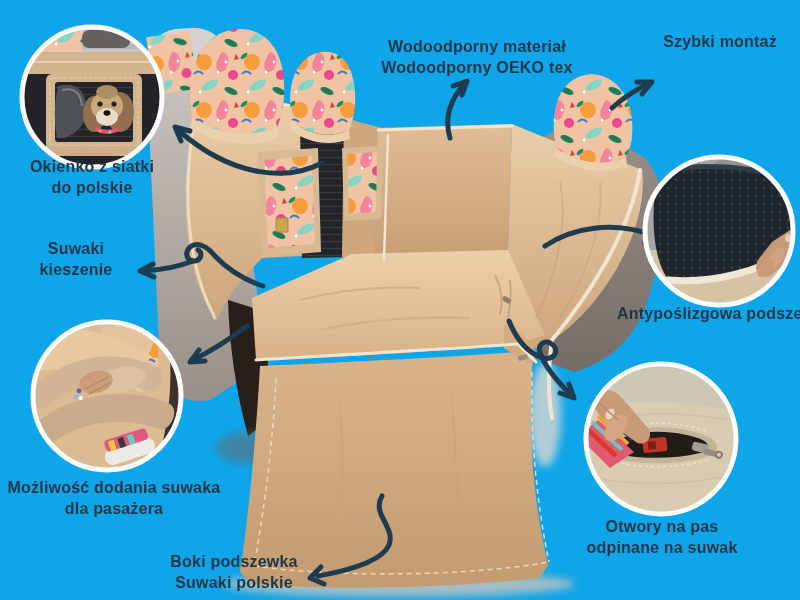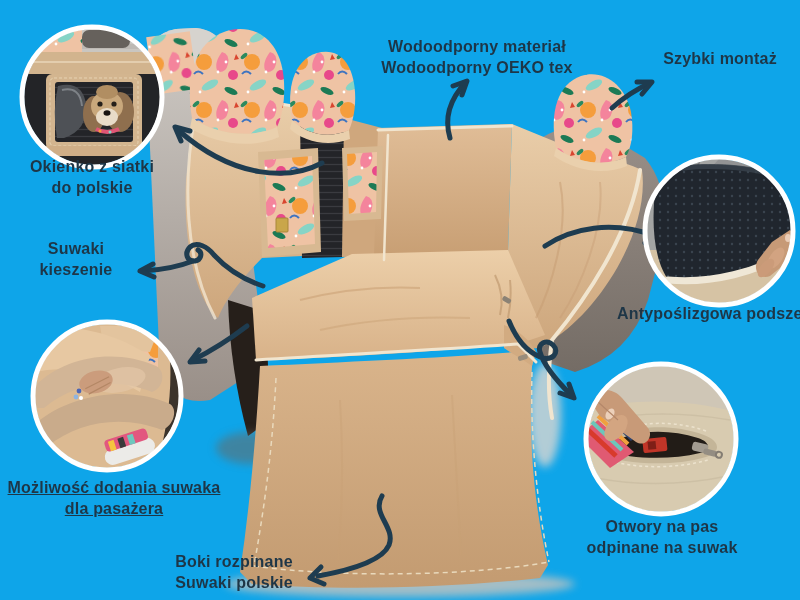--- a/index.html
+++ b/index.html
@@ -8,25 +8,25 @@
     overflow:hidden;font-family:"Liberation Sans",sans-serif;
   }
   .art{position:absolute;left:0;top:0;}
   .label{
     position:absolute;color:var(--text,#1e3647);
     font-size:16px;line-height:21px;font-weight:bold;
     text-align:center;letter-spacing:.2px;z-index:5;
   }
   .label span{display:block;}
   .lbl-waterproof{left:348px;top:36px;width:258px;}
-  .lbl-quick-mount{left:640px;top:48px;width:160px;text-align:center;}
+  .lbl-quick-mount{left:640px;top:31px;width:160px;text-align:center;}
   .lbl-mesh-window{left:10px;top:156px;width:164px;}
   .lbl-pockets{left:14px;top:238px;width:124px;}
   .lbl-anti-slip{left:617px;top:303px;text-align:left;white-space:nowrap;}
-  .lbl-passenger-zip{left:2px;top:477px;width:224px;text-decoration:underline;}
+  .lbl-passenger-zip{left:2px;top:477px;width:224px;}
   .lbl-belt-holes{left:573px;top:516px;width:178px;}
   .lbl-sides-unzip{left:158px;top:551px;width:152px;}
   .arrow{fill:none;stroke:var(--arrow,#1e3c50);stroke-width:5;stroke-linecap:round;stroke-linejoin:round;}
   .piping{fill:none;stroke:#f1e5cf;stroke-linecap:round;}
   .stitch{fill:none;stroke:#e9d9bc;stroke-width:1.5;stroke-dasharray:5 4;}
 </style>
 </head>
 <body>
 
 <div class="stage">
@@ -348,16 +348,16 @@
   </div>
   <div class="label lbl-passenger-zip">
     <span>Możliwość dodania suwaka</span>
     <span>dla pasażera</span>
   </div>
   <div class="label lbl-belt-holes">
     <span>Otwory na pas</span>
     <span>odpinane na suwak</span>
   </div>
   <div class="label lbl-sides-unzip">
-    <span>Boki rozpinane</span>
+    <span>Boki podszewka</span>
     <span>Suwaki polskie</span>
   </div>
 </div>
 
 </body></html>

